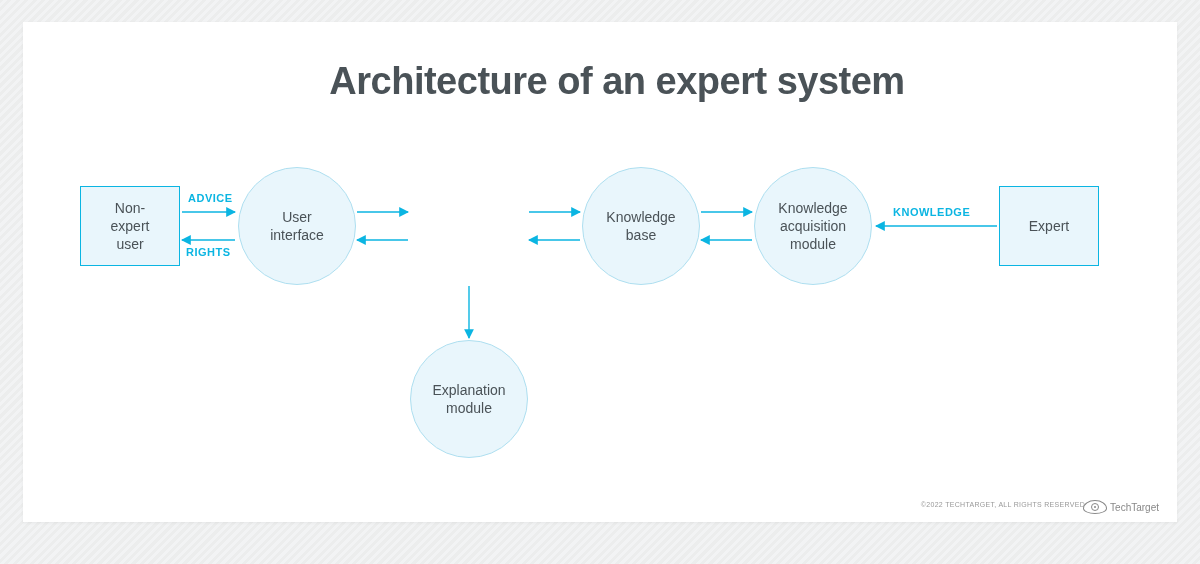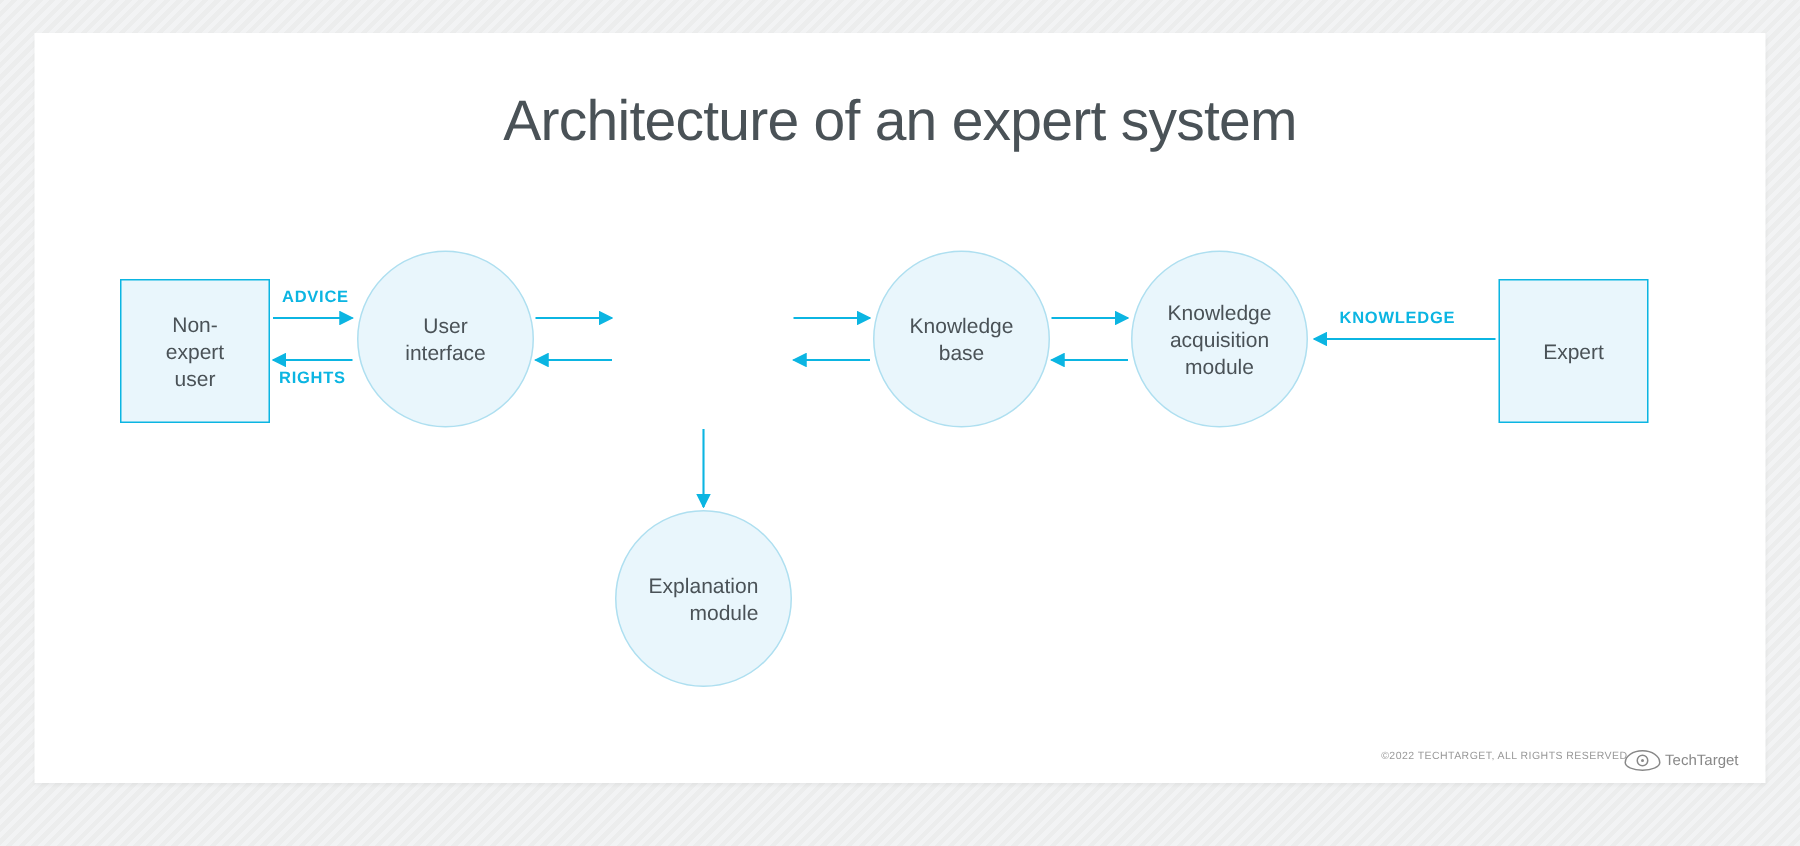--- a/index.html
+++ b/index.html
@@ -21,43 +21,43 @@
   .card {
     width: 1154px;
     height: 500px;
     background: #ffffff;
     position: relative;
     box-shadow: 0 1px 3px rgba(0,0,0,0.05);
   }
   .title {
     position: absolute;
     top: 38px;
-    left: 0;
+    left: 17px;
     width: 100%;
     text-align: center;
     font-size: 38px;
-    font-weight: 400;
+    font-weight: 700;
     color: #4a5257;
     letter-spacing: -0.5px;
   }
   .stage { position: absolute; top: 0; left: 0; width: 100%; height: 100%; }
   .node {
     position: absolute;
     display: flex;
     align-items: center;
     justify-content: center;
     text-align: center;
     font-size: 14px;
     line-height: 1.3;
     color: #4a5257;
     padding: 6px;
   }
   .rect {
     width: 100px;
-    height: 96px;
+    height: 80px;
     background: #e9f6fc;
     border: 1px solid #0bb5e2;
   }
   .circle {
     width: 118px;
     height: 118px;
     border-radius: 50%;
     background: #e9f6fc;
     border: 1px solid #aedff0;
   }
@@ -148,21 +148,21 @@
 
         <line x1="446" y1="264" x2="446" y2="316"></line>
       </g>
     </svg>
 
     <div class="node rect" style="left:57px; top:164px;">Non-<br>expert<br>user</div>
     <div class="node circle" style="left:215px; top:145px;">User<br>interface</div>
     <div class="node circle" style="left:559px; top:145px;">Knowledge<br>base</div>
     <div class="node circle" style="left:731px; top:145px;">Knowledge<br>acquisition<br>module</div>
     <div class="node rect" style="left:976px; top:164px;">Expert</div>
-    <div class="node circle" style="left:387px; top:318px;text-align:right;">Explanation<br>module</div>
+    <div class="node circle" style="left:387px; top:318px;">Explanation<br>module</div>
 
     <div class="edge-label" style="left:165px; top:170px;">ADVICE</div>
     <div class="edge-label" style="left:163px; top:224px;">RIGHTS</div>
     <div class="edge-label" style="left:870px; top:184px;">KNOWLEDGE</div>
   </div>
 
   <div class="copyright" style="right:92px; bottom:14px;">©2022 TECHTARGET, ALL RIGHTS RESERVED</div>
   <div class="tt-logo" style="right:18px; bottom:8px;justify-content:space-between;">
     <div class="tt-eye"></div>
     <div class="tt-text">TechTarget</div>

